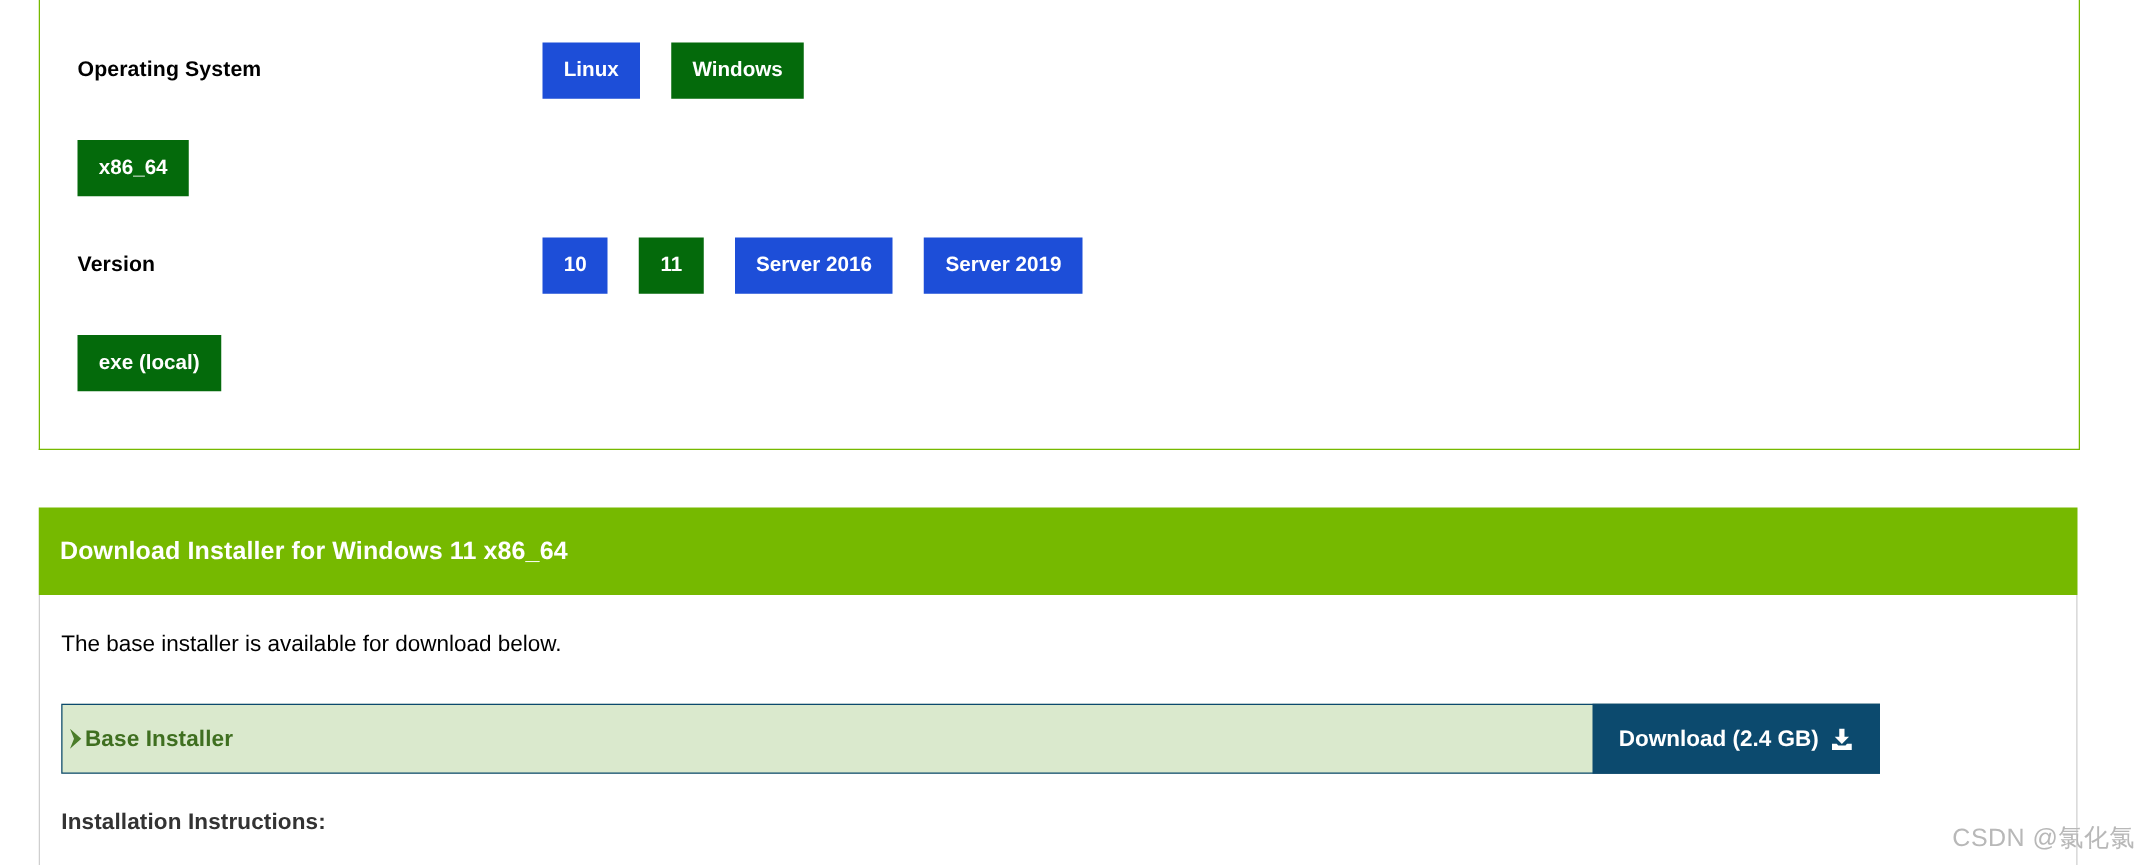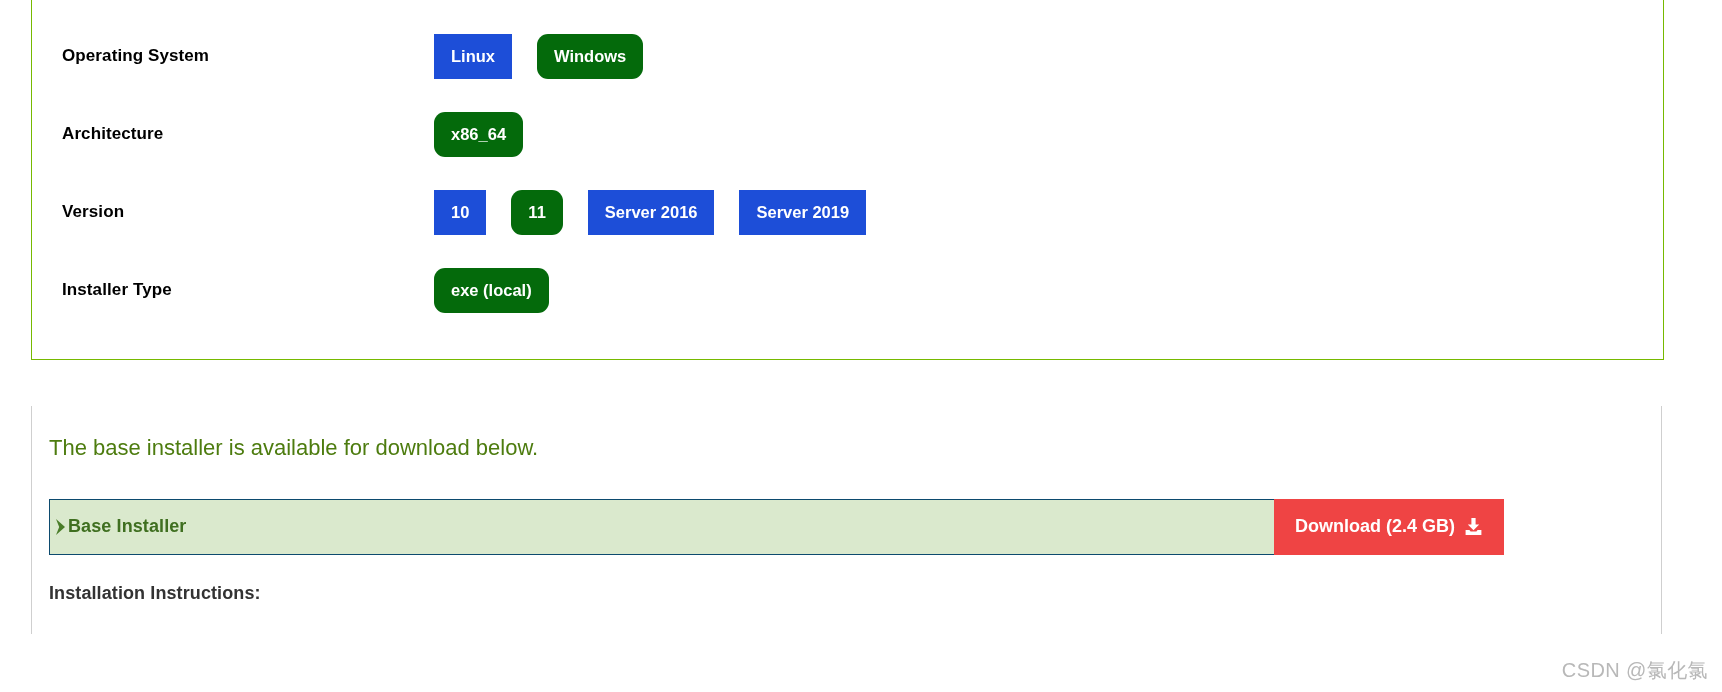--- a/index.html
+++ b/index.html
@@ -67,21 +67,20 @@
     color: #ffffff;
     background: #1d4ed8;
     border: none;
     cursor: pointer;
     white-space: nowrap;
     font-family: "Liberation Sans", sans-serif;
     line-height: 1;
   }
   .opt-btn.selected {
     background: #046a0b;
-    border-radius: 11px;
   }
 
   
   .download-panel {
     position: absolute;
     left: 31px;
     top: 406px;
     width: 1631px;
     background: #ffffff;
   }
@@ -103,22 +102,22 @@
 
   .dl-body {
     border-left: 1px solid #cfcfcf;
     border-right: 1px solid #cfcfcf;
     box-sizing: border-box;
     padding: 0;
     background: #ffffff;
   }
 
   .dl-intro {
-    font-size: 22px;
-    color: #4d7c0f;
+    font-size: 18px;
+    color: #000000;
     padding: 28px 0 0 17px;
     line-height: 1.3;
   }
 
   .installer-row {
     margin: 36px 0 0 17px;
     width: 1455px;
     height: 56px;
     background: #dae9cd;
     border: 1px solid #0c4a6e;
@@ -148,21 +147,21 @@
   .installer-label {
     font-size: 18px;
     font-weight: bold;
     color: #3f6f20;
     letter-spacing: 0.1px;
   }
 
   .download-button {
     flex: 0 0 auto;
     width: 230px;
-    background: #ef4444;
+    background: #0c4a6e;
     color: #ffffff;
     font-size: 18px;
     font-weight: bold;
     display: flex;
     align-items: center;
     justify-content: center;
     gap: 9px;
     border: none;
     cursor: pointer;
     font-family: "Liberation Sans", sans-serif;
@@ -204,47 +203,48 @@
 
   <div class="selector-row row-os">
     <div class="row-label">Operating System</div>
     <div class="options">
       <button class="opt-btn">Linux</button>
       <button class="opt-btn selected">Windows</button>
     </div>
   </div>
 
   <div class="selector-row row-arch">
-    <div class="row-label">Architecture</div>
     <div class="options">
       <button class="opt-btn selected">x86_64</button>
     </div>
   </div>
 
   <div class="selector-row row-ver">
     <div class="row-label">Version</div>
     <div class="options">
       <button class="opt-btn">10</button>
       <button class="opt-btn selected">11</button>
       <button class="opt-btn">Server 2016</button>
       <button class="opt-btn">Server 2019</button>
     </div>
   </div>
 
   <div class="selector-row row-inst">
-    <div class="row-label">Installer Type</div>
     <div class="options">
       <button class="opt-btn selected">exe (local)</button>
     </div>
   </div>
 
 </div>
 
 <div class="download-panel">
 
+  <div class="dl-header">
+    <span class="dl-header-title">Download Installer for Windows 11 x86_64</span>
+  </div>
 
   <div class="dl-body">
 
     <div class="dl-intro">The base installer is available for download below.</div>
 
     <div class="installer-row">
       <div class="installer-label-wrap">
         <span class="chevron-icon">
           <svg width="13" height="18" viewBox="0 0 13 18" aria-hidden="true">
             <path d="M2 1 L11 9 L2 17 L5.2 9 Z" fill="#4a7d29"></path>

